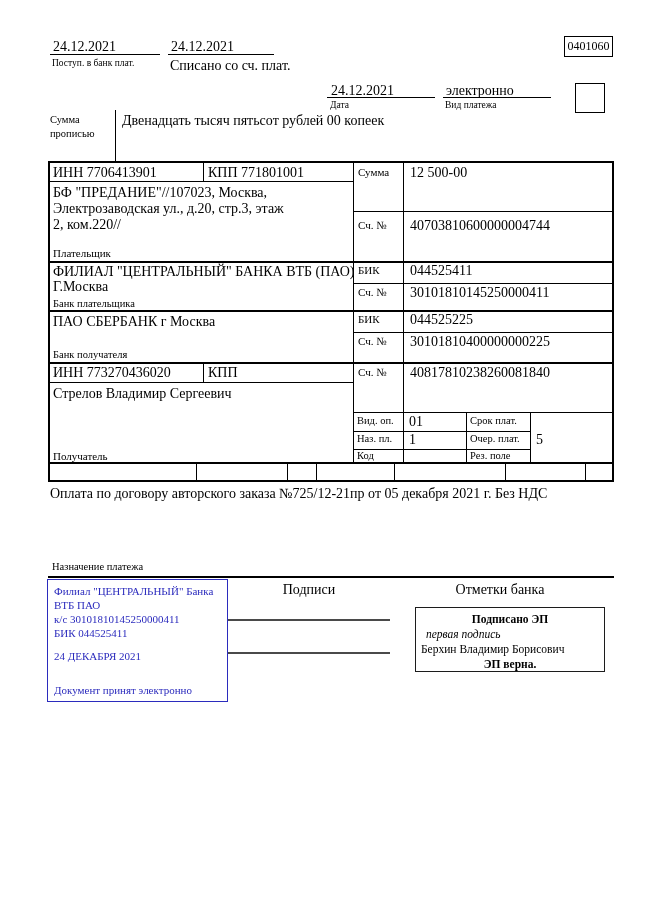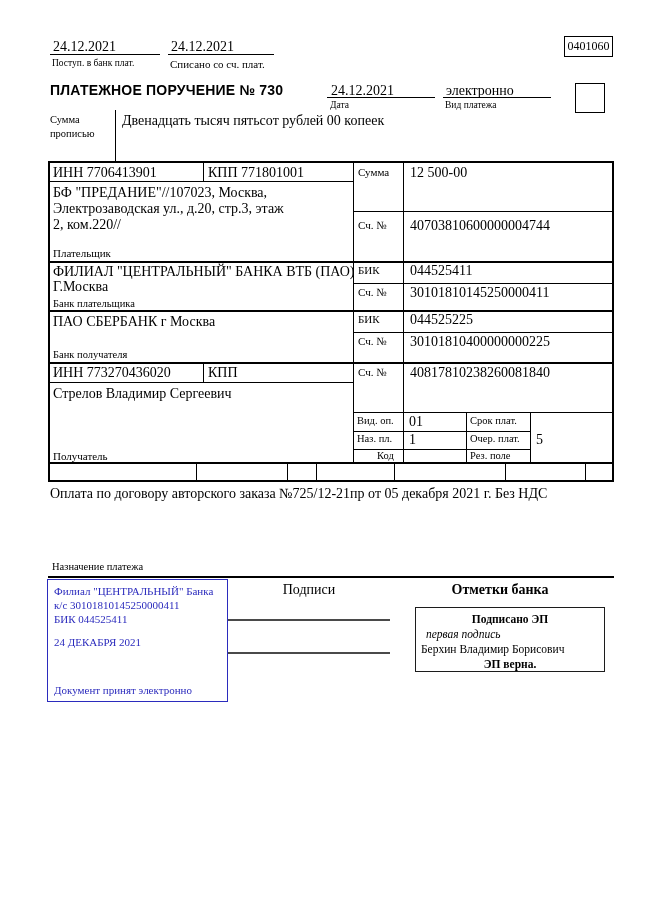--- a/index.html
+++ b/index.html
@@ -30,27 +30,26 @@
 <body>
 
 <div id="page">
 
   <span class="t" style="left:53px;top:39px;">24.12.2021</span>
   <div class="hl" style="left:50px;top:54px;width:110px;"></div>
   <span class="sm" style="left:52px;top:58px;font-size:9.5px;">Поступ. в банк плат.</span>
 
   <span class="t" style="left:171px;top:39px;">24.12.2021</span>
   <div class="hl" style="left:168px;top:54px;width:106px;"></div>
-  <span class="sm" style="left:170px;top:58px;font-size:11px;">Списано со сч. плат.</span>
+  <span class="sm" style="left:170px;top:58px;font-size:14px;">Списано со сч. плат.</span>
 
   <div class="box" style="left:564px;top:36px;width:49px;height:21px;text-align:center;line-height:19px;font-size:12px;">
     <span>0401060</span>
   </div>
 
-  <span class="title" style="left:50px;top:82px;">ПЛАТЕЖНОЕ ПОРУЧЕНИЕ № 730</span>
 
   <span class="t" style="left:331px;top:83px;">24.12.2021</span>
   <div class="hl" style="left:327px;top:97px;width:108px;"></div>
   <span class="sm" style="left:330px;top:100px;font-size:9.5px;">Дата</span>
 
   <span class="t" style="left:446px;top:83px;">электронно</span>
   <div class="hl" style="left:443px;top:97px;width:108px;"></div>
   <span class="sm" style="left:445px;top:100px;font-size:9.5px;">Вид платежа</span>
 
   <div class="box" style="left:575px;top:83px;width:30px;height:30px;border-width:1.5px;"></div>
@@ -127,43 +126,44 @@
   <span class="sm" style="left:357px;top:415px;">Вид. оп.</span>
   <span class="t" style="left:409px;top:414px;">01</span>
   <span class="sm" style="left:470px;top:415px;">Срок плат.</span>
   <span class="t" style="left:536px;top:414px;"></span>
 
   <span class="sm" style="left:357px;top:433px;">Наз. пл.</span>
   <span class="t" style="left:409px;top:432px;">1</span>
   <span class="sm" style="left:470px;top:433px;">Очер. плат.</span>
   <span class="t" style="left:536px;top:432px;">5</span>
 
-  <span class="sm" style="left:357px;top:450px;margin-left:20px;">Код</span>
+  <span class="sm" style="left:357px;top:450px;">Код</span>
   <span class="t" style="left:409px;top:449px;"></span>
   <span class="sm" style="left:470px;top:450px;">Рез. поле</span>
   <span class="t" style="left:536px;top:449px;"></span>
 
   <span class="t" style="left:50px;top:486px;">Оплата по договору авторского заказа №725/12-21пр от 05 декабря 2021 г. Без НДС</span>
   <span class="sm" style="left:52px;top:561px;">Назначение платежа</span>
   <div class="hl" style="left:48px;top:576px;width:566px;height:1.5px;"></div>
 
   <div class="stamp">
     <div>Филиал "ЦЕНТРАЛЬНЫЙ" Банка</div>
+    <div>ВТБ ПАО</div>
     <div>к/с 30101810145250000411</div>
     <div>БИК 044525411</div>
     <div style="min-height:9px;"></div>
     <div>24 ДЕКАБРЯ 2021</div>
     <div class="abs" style="left:6px;bottom:4px;">Документ принят электронно</div>
   </div>
 
   <div class="t center" style="left:228px;top:582px;width:162px;">Подписи</div>
   <div class="sigline" style="left:228px;top:619px;width:162px;"></div>
   <div class="sigline" style="left:228px;top:652px;width:162px;"></div>
 
-  <div class="t center" style="left:400px;top:582px;width:200px;font-weight:bold;">Отметки банка</div>
+  <div class="t center" style="left:400px;top:582px;width:200px;">Отметки банка</div>
   <div class="epbox">
     <div class="center" style="font-weight:bold;">Подписано ЭП</div>
     <div style="padding-left:10px;font-style:italic;">первая подпись</div>
     <div style="padding-left:5px;">Берхин Владимир Борисович</div>
     <div class="center" style="font-weight:bold;">ЭП верна.</div>
   </div>
 
 </div>
 
 </body></html>

